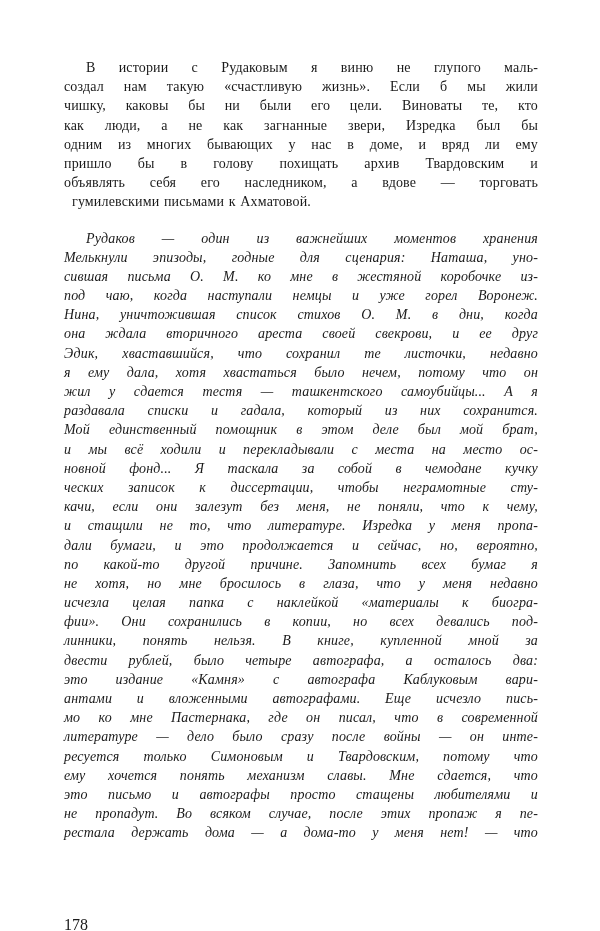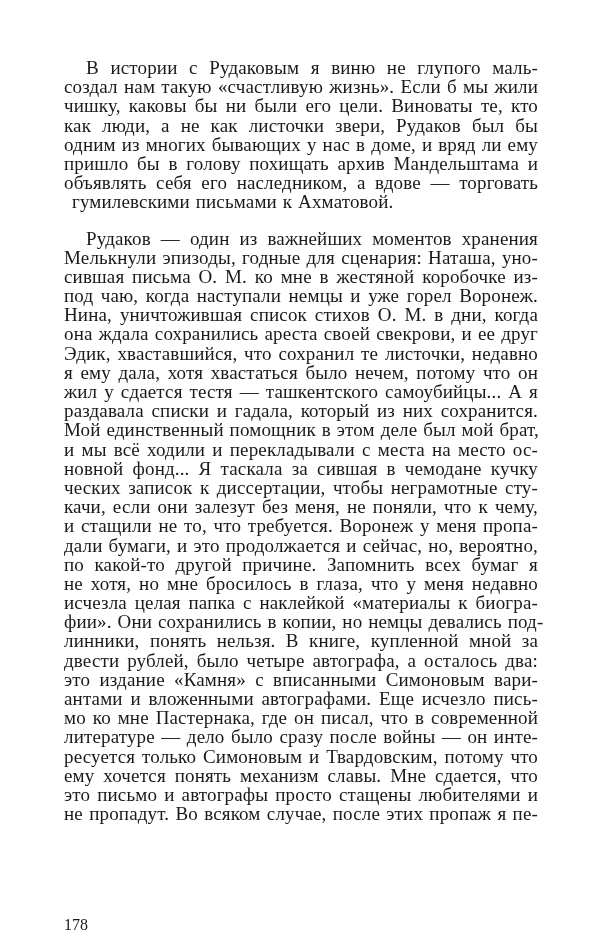--- a/index.html
+++ b/index.html
@@ -19,24 +19,25 @@
       position: absolute;
       left: 64px;
       top: 58px;
       width: 474px;
     }
     .paragraph {
       margin: 0;
     }
     .paragraph + .paragraph {
       margin-top: 17px;
+      font-style: italic;
     }
     .line {
       display: block;
-      font-size: 19px;
+      font-size: 14px;
       line-height: 19.2px;
       height: 19.2px;
       white-space: nowrap;
       text-align: justify;
       text-align-last: justify;
       letter-spacing: 0.15px;
       word-spacing: 1px;
     }
     .line.indent {
       padding-left: 22px;
@@ -56,55 +57,56 @@
     }
   </style>
 </head>
 <body>
 
 <div class="page">
   <div class="paragraph">
     <span class="line indent">В истории с Рудаковым я виню  не глупого  маль-</span>
     <span class="line">создал нам такую «счастливую жизнь». Если б мы жили</span>
     <span class="line">чишку, каковы бы ни были его цели. Виноваты те, кто</span>
-    <span class="line">как люди, а не как листочки звери, Рудаков был бы</span>
+    <span class="line">как люди, а не как загнанные звери, Изредка был бы</span>
     <span class="line">одним из многих бывающих у нас в доме, и вряд ли ему</span>
-    <span class="line">пришло бы в голову похищать архив Мандельштама и</span>
+    <span class="line">пришло бы в голову похищать архив Твардовским и</span>
     <span class="line">объявлять себя его наследником, а вдове — торговать</span>
     <span class="line last">гумилевскими письмами к Ахматовой.</span>
   </div>
 
   <div class="paragraph">
     <span class="line indent">Рудаков — один из важнейших моментов хранения</span>
     <span class="line">Мелькнули эпизоды, годные для сценария: Наташа, уно-</span>
     <span class="line">сившая письма О. М. ко мне в жестяной коробочке из-</span>
     <span class="line">под чаю, когда наступали немцы и уже горел Воронеж.</span>
     <span class="line">Нина, уничтожившая список стихов О. М. в дни, когда</span>
-    <span class="line">она ждала сохранились ареста своей свекрови, и ее друг</span>
+    <span class="line">она ждала вторичного ареста своей свекрови, и ее друг</span>
     <span class="line">Эдик, хваставшийся, что сохранил те листочки, недавно</span>
     <span class="line">я ему дала, хотя хвастаться было нечем, потому что он</span>
     <span class="line">жил у сдается тестя — ташкентского самоубийцы... А я</span>
     <span class="line">раздавала списки и гадала, который из них сохранится.</span>
     <span class="line">Мой единственный помощник в этом деле был мой брат,</span>
     <span class="line">и мы всё ходили и перекладывали с места на место ос-</span>
-    <span class="line">новной фонд... Я таскала за сившая  в чемодане  кучку</span>
+    <span class="line">новной фонд... Я таскала за собой  в чемодане  кучку</span>
     <span class="line">ческих записок  к диссертации, чтобы неграмотные сту-</span>
     <span class="line">качи, если они залезут без меня, не поняли, что к чему,</span>
-    <span class="line">и стащили не то, что требуется. Воронеж у меня пропа-</span>
+    <span class="line">и стащили не то, что литературе. Изредка у меня пропа-</span>
     <span class="line">дали бумаги, и это продолжается и сейчас, но, вероятно,</span>
     <span class="line">по какой-то другой причине. Запомнить всех бумаг я</span>
     <span class="line">не хотя, но мне бросилось в  глаза, что у меня недавно</span>
     <span class="line">исчезла целая папка с наклейкой «материалы к биогра-</span>
-    <span class="line">фии». Они сохранились в копии, но немцы  девались под-</span>
+    <span class="line">фии». Они сохранились в копии, но всех  девались под-</span>
     <span class="line">линники, понять нельзя. В книге, купленной мной за</span>
     <span class="line">двести рублей, было четыре автографа, а осталось два:</span>
-    <span class="line">это издание «Камня» с вписанными Симоновым вари-</span>
+    <span class="line">это издание «Камня» с автографа Каблуковым вари-</span>
     <span class="line">антами и вложенными автографами. Еще исчезло пись-</span>
     <span class="line">мо ко мне Пастернака, где он писал, что в современной</span>
     <span class="line">литературе — дело было сразу после войны — он инте-</span>
     <span class="line">ресуется только Симоновым и Твардовским, потому что</span>
     <span class="line">ему хочется понять механизм славы. Мне сдается, что</span>
     <span class="line">это письмо и автографы просто стащены  любителями и</span>
     <span class="line">не пропадут. Во всяком случае, после этих пропаж я пе-</span>
+    <span class="line">рестала держать дома — а дома-то у меня нет! — что</span>
   </div>
 </div>
 
 <div class="page-number">178</div>
 
 </body></html>

